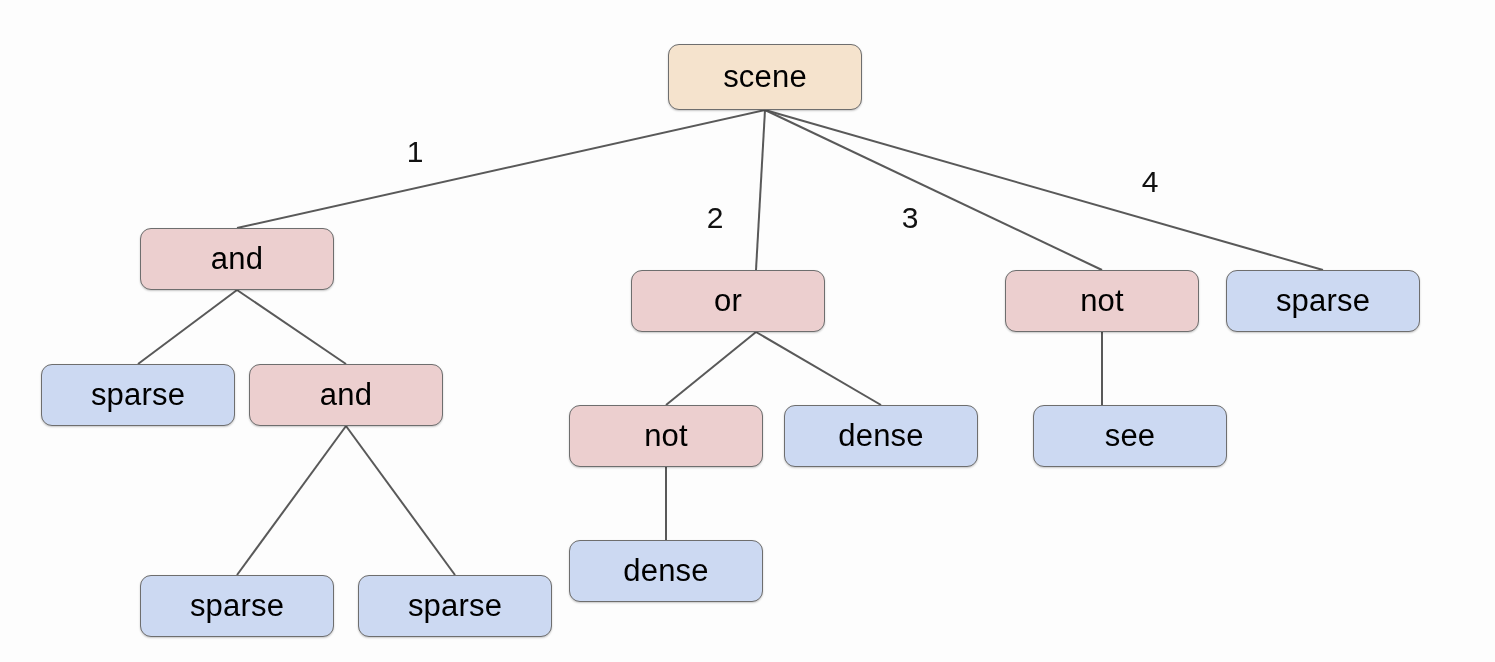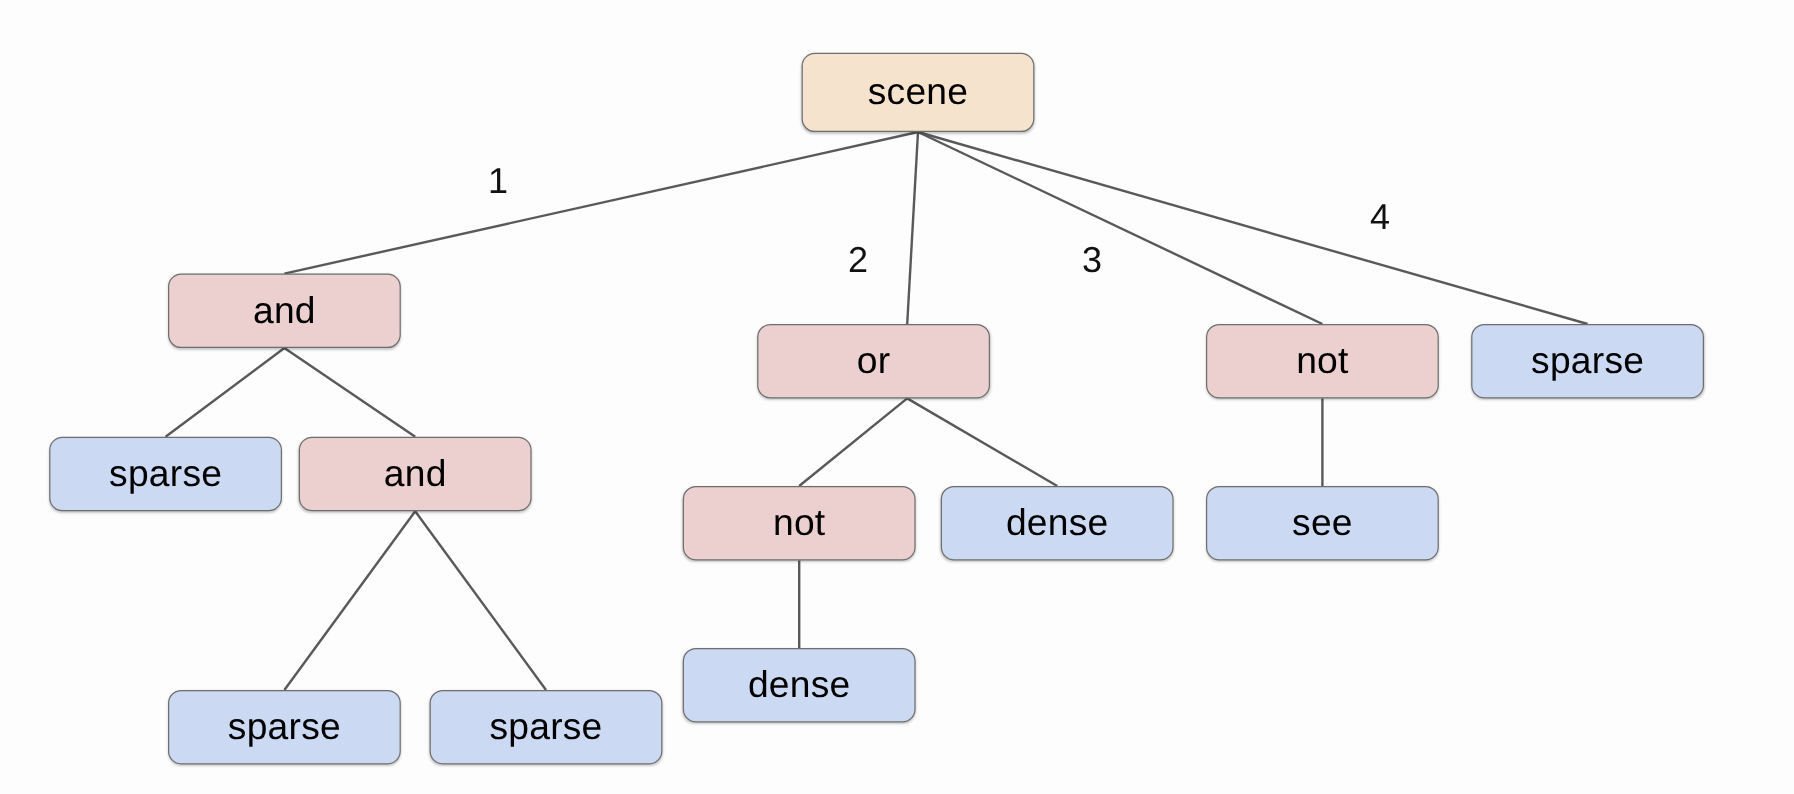--- a/index.html
+++ b/index.html
@@ -97,21 +97,21 @@
     </div>
     <div class="node" style="left: 249px; top: 364px; width: 194px; height: 62px; background: rgb(236, 207, 207); border-color: rgb(110, 110, 110);">
       <span class="node-label">and</span>
     </div>
     <div class="node" style="left: 569px; top: 405px; width: 194px; height: 62px; background: rgb(236, 207, 207); border-color: rgb(110, 110, 110);">
       <span class="node-label">not</span>
     </div>
     <div class="node" style="left: 784px; top: 405px; width: 194px; height: 62px; background: rgb(204, 217, 242); border-color: rgb(110, 110, 110);">
       <span class="node-label">dense</span>
     </div>
-    <div class="node" style="left: 1005px; top: 405px; width: 194px; height: 62px; background: rgb(204, 217, 242); border-color: rgb(110, 110, 110);">
+    <div class="node" style="left: 1033px; top: 405px; width: 194px; height: 62px; background: rgb(204, 217, 242); border-color: rgb(110, 110, 110);">
       <span class="node-label">see</span>
     </div>
     <div class="node" style="left: 569px; top: 540px; width: 194px; height: 62px; background: rgb(204, 217, 242); border-color: rgb(110, 110, 110);">
       <span class="node-label">dense</span>
     </div>
     <div class="node" style="left: 140px; top: 575px; width: 194px; height: 62px; background: rgb(204, 217, 242); border-color: rgb(110, 110, 110);">
       <span class="node-label">sparse</span>
     </div>
     <div class="node" style="left: 358px; top: 575px; width: 194px; height: 62px; background: rgb(204, 217, 242); border-color: rgb(110, 110, 110);">
       <span class="node-label">sparse</span>

